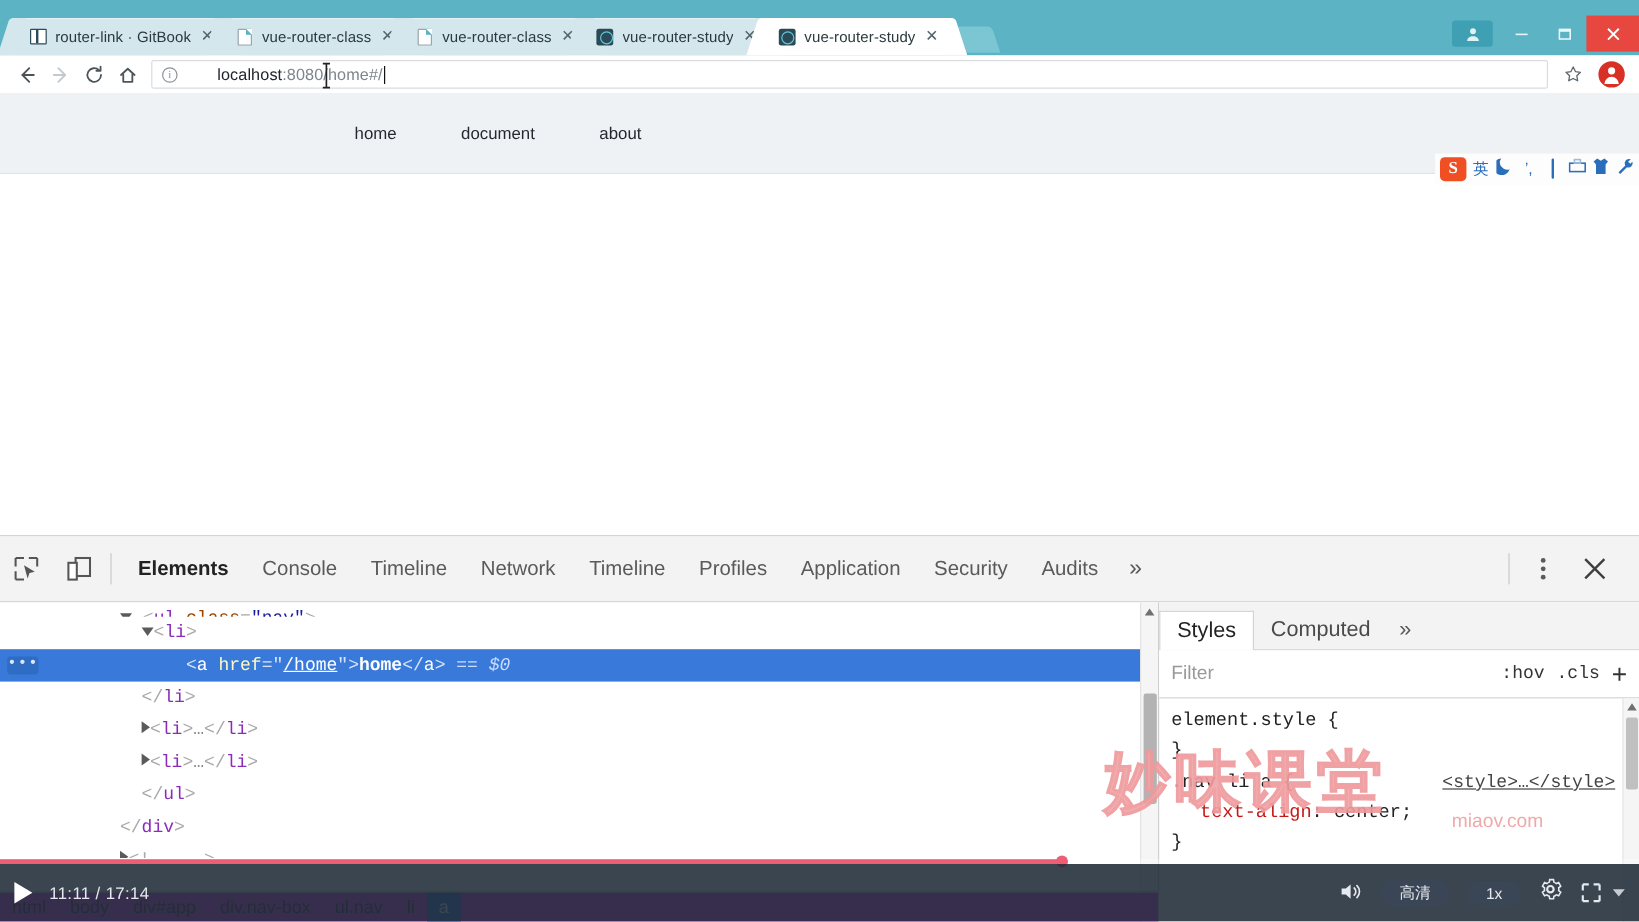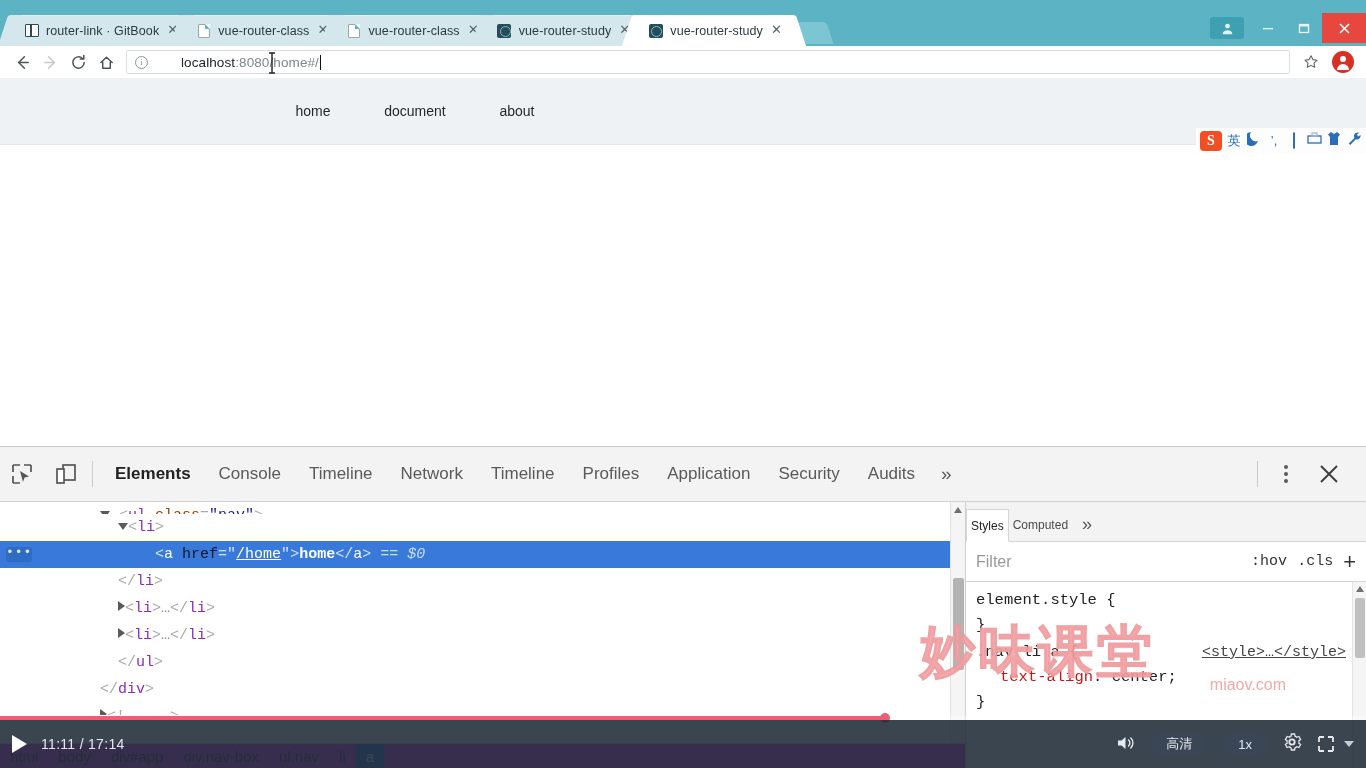--- a/index.html
+++ b/index.html
@@ -226,21 +226,21 @@
   .ellip { color: #888; }
   .tri {
     display: inline-block; width: 0; height: 0; vertical-align: 1px;
   }
   .tri-down { border-left: 5.5px solid transparent; border-right: 5.5px solid transparent; border-top: 7px solid #5a5a5a; }
   .tri-right { border-top: 5.5px solid transparent; border-bottom: 5.5px solid transparent; border-left: 7px solid #5a5a5a; }
 
   .dom-line.selected { background: #3879d9; color: #fff; position: relative; }
   .dom-line.selected .tagbr { color: #d6e3f7; }
   .dom-line.selected .tagname { color: #fff; }
-  .dom-line.selected .attrname { color: #0f172a; margin-top: 20px; }
+  .dom-line.selected .attrname { color: #fef9c3; margin-top: 20px; }
   .dom-line.selected .attrval { color: #fff; text-decoration: underline; }
   .dom-line.selected .dom-text { color: #fff; font-weight: bold; }
   .dom-line.selected .sel-dollar { color: #c9dcff; font-style: italic; }
   .dom-badge {
     position: absolute; left: 6px; top: 6px; width: 26px; height: 15px;
     background: #2f6cc4; border-radius: 3px; color: #dbe7fa;
     font-size: 13px; line-height: 11px; text-align: center; letter-spacing: 1px;
   }
   .dom-line.clipped { height: 12px; overflow: hidden; }
 
@@ -257,21 +257,21 @@
 
   .dt-hscroll {
     position: absolute; left: 0; bottom: 0; width: 950px; height: 12px; background: #f5f5f5;
   }
   .dt-hscroll .thumb { position:absolute; left: 0; top: 2px; height: 8px; background:#b3b3b3; border-radius:2px;}
 
   .dt-styles {
     width: 401px; border-left: 1px solid #cfcfcf; background: #fff; position: relative;
   }
   .st-tabs { height: 40px; display: flex; align-items: flex-end; border-bottom: 1px solid #d5d5d5; background: #f3f3f3; }
-  .st-tab { padding: 0 4px; height: 33px; display:flex; align-items:center; font-size: 12px; color:#4a4a4a; cursor:pointer;}
+  .st-tab { padding: 0 14px; height: 33px; display:flex; align-items:center; font-size: 18px; color:#4a4a4a; cursor:pointer;}
   .st-tab.active { background: #fff; color: #222; border-top: 1px solid #d5d5d5; border-left: 1px solid #d5d5d5; border-right: 1px solid #d5d5d5; border-bottom: 1px solid #fff; margin-bottom: -1px;}
   .st-more { padding: 0 10px; font-size: 18px; color: #5a5a5a; height: 33px; display:flex; align-items:center; cursor:pointer;}
   .st-filter {
     height: 40px; display: flex; align-items: center; padding: 0 10px;
     border-bottom: 1px solid #d5d5d5; background: #fff; gap: 10px;
   }
   .st-filter .ph { color: #999; font-size: 16px; flex: 1 1 auto; }
   .st-filter .hov, .st-filter .cls { color: #333; font-size: 15px; font-family: "Liberation Mono", monospace;}
   .st-filter .plus { color: #333; font-size: 22px; line-height: 18px; cursor: pointer;}
   .st-rules {

